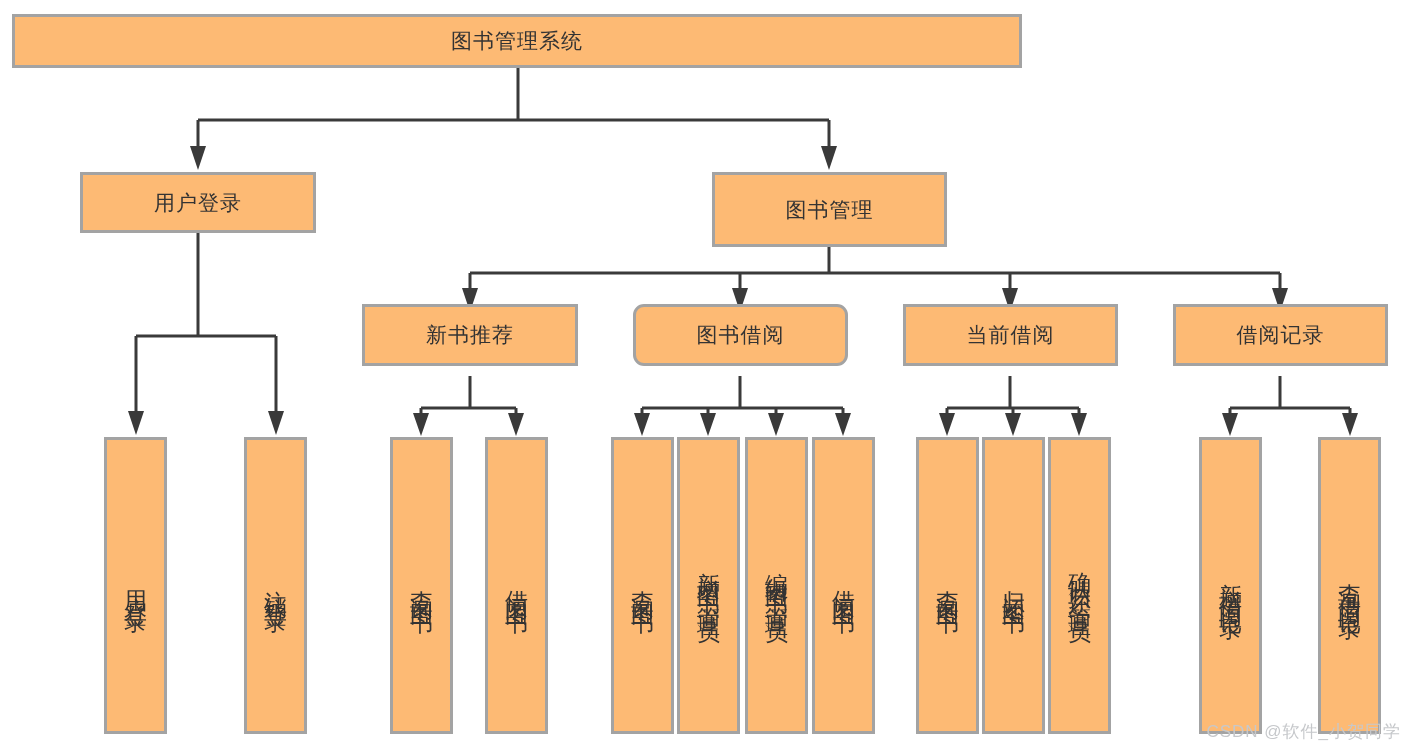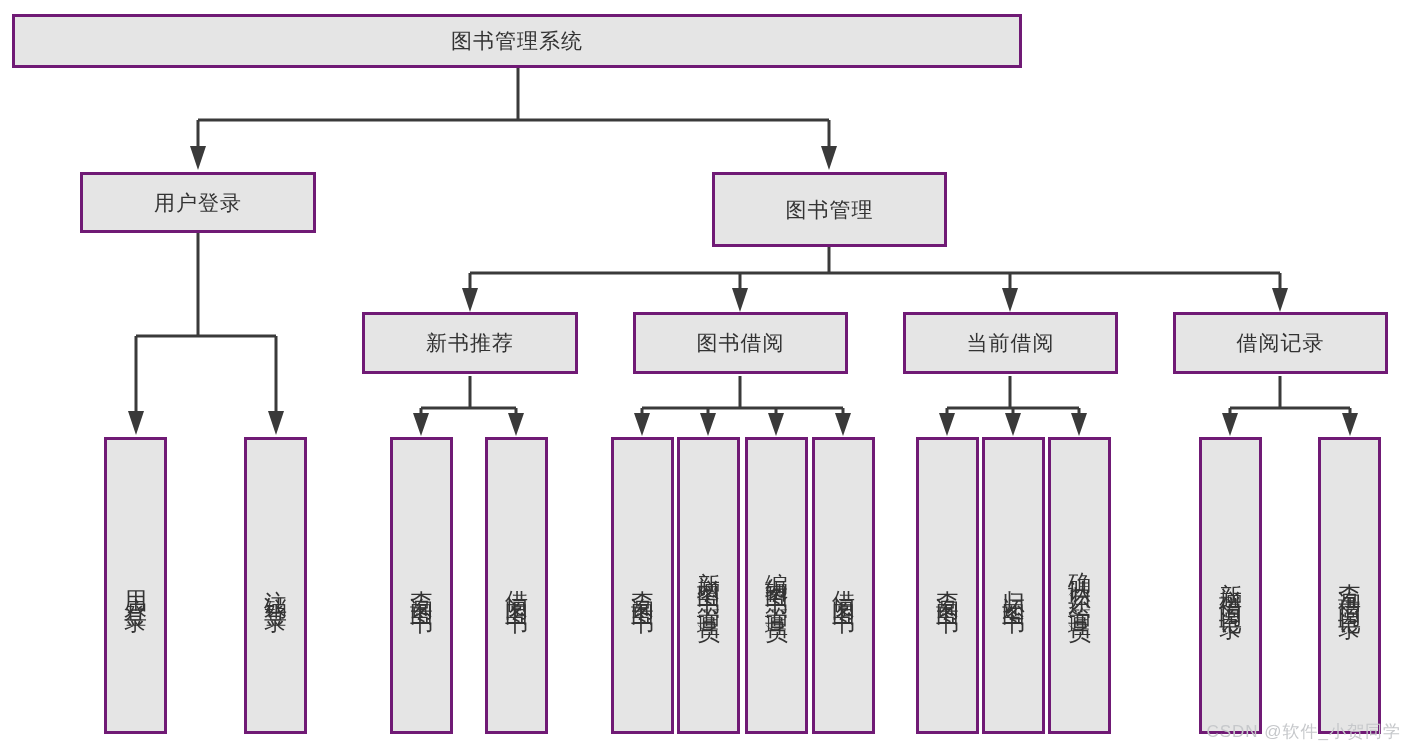--- a/index.html
+++ b/index.html
@@ -4,31 +4,31 @@
 <style>
   html,body{margin:0;padding:0;}
   body{
     width:1405px;height:747px;position:relative;background:#ffffff;
     font-family:"Liberation Sans","DejaVu Sans",sans-serif;
     overflow:hidden;
   }
   .stage{position:absolute;left:0;top:0;width:1405px;height:747px;}
   svg.connectors{position:absolute;left:0;top:0;width:1405px;height:747px;pointer-events:none;}
   .node{
-    position:absolute;box-sizing:border-box;border:3px solid #701a75;background:#e5e5e5;
+    position:absolute;box-sizing:border-box;border:3px solid #a3a3a3;background:#fdba74;
     display:flex;align-items:center;justify-content:center;
     color:#333333;
   }
   .node.h{font-size:21px;letter-spacing:1px;}
   .node.root{left:12px;top:14px;width:1010px;height:54px;}
   .node.l2a{left:80px;top:172px;width:236px;height:61px;}
   .node.l2b{left:712px;top:172px;width:235px;height:75px;}
-  .node.l3{top:312px;height:62px;}
+  .node.l3{top:304px;height:62px;}
   .node.l3a{left:362px;width:216px;}
-  .node.l3b{left:633px;width:215px;}
+  .node.l3b{left:633px;width:215px;border-radius:11px;}
   .node.l3c{left:903px;width:215px;font-family:Liberation Mono, monospace;}
   .node.l3d{left:1173px;width:215px;}
   .node.leaf{top:437px;width:63px;height:297px;}
   .vtext{
     writing-mode:vertical-rl;text-orientation:mixed;
     font-size:23px;letter-spacing:7px;line-height:1;
     color:#333333;white-space:nowrap;
   }
   .watermark{
     position:absolute;right:4px;bottom:4px;

